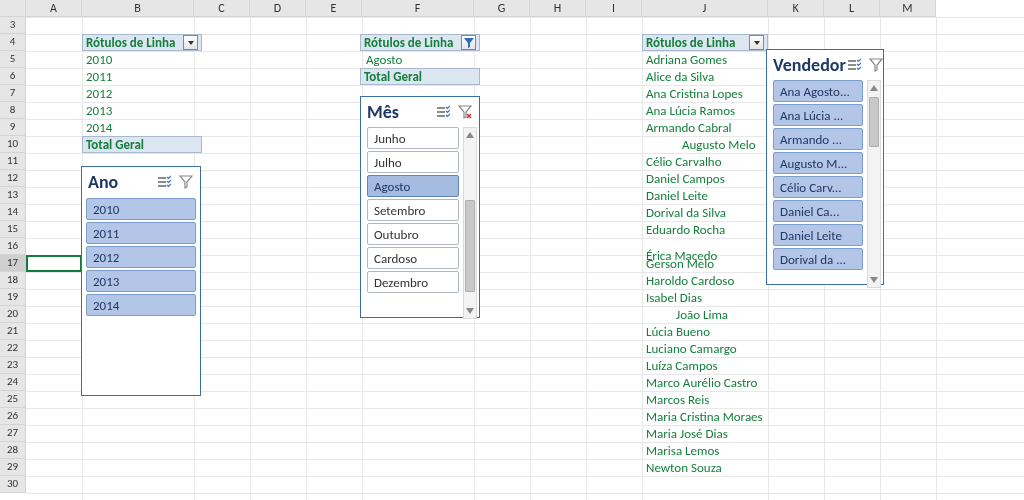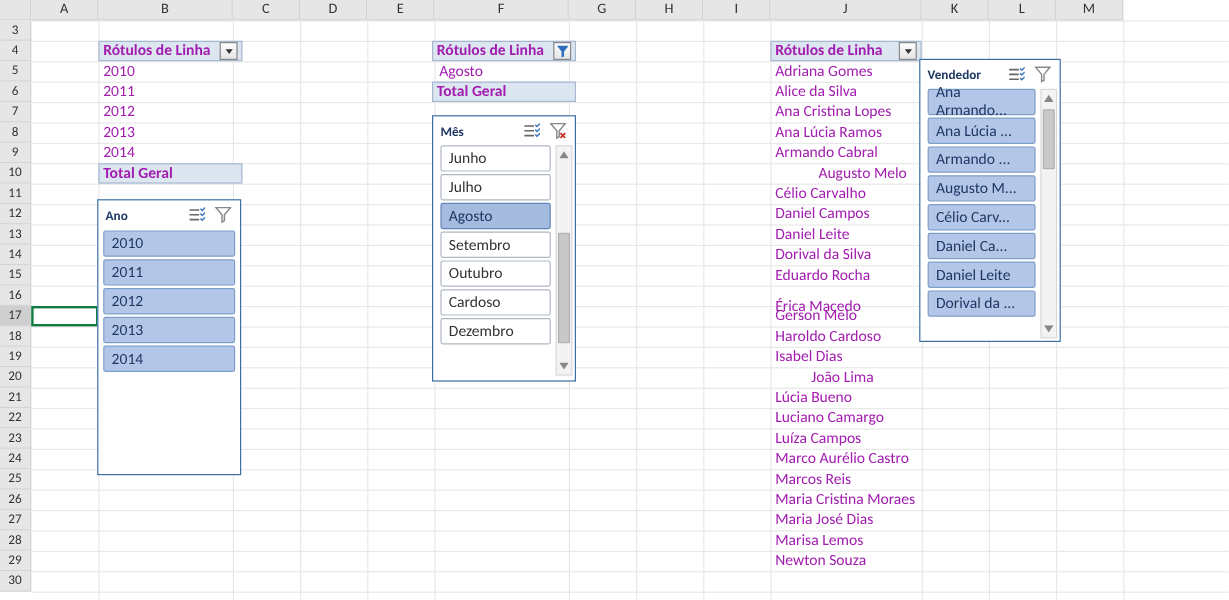--- a/index.html
+++ b/index.html
@@ -13,35 +13,35 @@
   .row-header { border-right: 1px solid #d4d4d4; border-bottom: 1px solid #d4d4d4; text-align: center; font-size: 11px; line-height: 16px; color: #333; background: #e6e6e6; }
   .row-header.sel { background: #cfcfcf; }
 
   .corner { position: absolute; top: 0; left: 0; width: 26px; height: 17px; background: #e6e6e6; border-right: 1px solid #d4d4d4; border-bottom: 1px solid #d4d4d4; }
 
   .cells { position: absolute; top: 17px; left: 26px; right: 0; bottom: 0; }
   .gridline-v { position: absolute; top: 0; bottom: 0; border-left: 1px solid #e8e8e8; }
   .gridline-h { position: absolute; left: 0; right: 0; border-top: 1px solid #e8e8e8; }
   .sel-cell { position:absolute; border: 2px solid #107c41; }
 
-  .cell { position: absolute; padding: 0 4px; line-height: 17px; font-size: 13px; color: #a21caf; white-space: nowrap; overflow: visible; }
+  .cell { position: absolute; padding: 0 4px; line-height: 17px; font-size: 13px; color: #15803d; white-space: nowrap; overflow: visible; }
 
   
   .pv-head { background: #dce6f1; border: 1px solid #a9b8d1; display:flex; align-items:center; justify-content:space-between; padding: 0 3px; }
   .pv-head-text { font-weight: 600; font-size: 13px; }
 
   .dd-btn { width: 15px; height: 15px; border: 1px solid #888; background: linear-gradient(#fefefe, #e4e4e4); display: flex; align-items: center; justify-content: center; cursor: pointer; }
   .arrow-down { width: 0; height: 0; border-left: 3px solid transparent; border-right: 3px solid transparent; border-top: 4px solid #333; }
   .funnel { display:inline-block; }
   .funnel svg { display:block; }
 
   
   .slicer { position: absolute; background: #fff; border: 1px solid #3b6ea5; }
   .slicer-header { display: flex; align-items: center; justify-content: space-between; padding: 4px 6px 2px 6px; }
-  .slicer-title { font-weight: 700; font-size: 11px; color: #1f3864; }
+  .slicer-title { font-weight: 700; font-size: 18px; color: #1f3864; }
   .slicer-icons { display: flex; gap: 6px; align-items:center; }
   .slicer-icon { width: 16px; height: 16px; display:flex; align-items:center; justify-content:center; color:#555; }
   .slicer-body { position: relative; overflow: hidden; }
   .slicer-items { position:absolute; left:4px; right:18px; top:0; bottom:0; overflow:hidden; }
   .slicer-scroll { position:absolute; right:2px; top:2px; bottom:2px; width:14px; background:#f3f3f3; border:1px solid #dadada;}
   .slicer-scroll .thumb { position:absolute; left:1px; right:1px; background:#c8c8c8; border:1px solid #b0b0b0; border-radius:1px;}
   .slicer-scroll .arrow { position:absolute; left:0; right:0; height:14px; display:flex; align-items:center; justify-content:center;}
   .slicer-scroll .arrow.up{top:0;} .slicer-scroll .arrow.down{bottom:0;}
   .slicer-item { height: 22px; margin: 2px 2px; border: 1px solid #8ea9db; border-radius: 2px; display:flex; align-items:center; padding: 0 6px; font-size:13px; background: #d9e1f2; color:#1f3864; }
   .slicer-item.unsel { background: #fff; border-color:#b0b7c4; color:#333; }
@@ -285,21 +285,21 @@
           </span>
           <span class="slicer-icon">
             <svg width="14" height="14" viewBox="0 0 14 14">
                 <path d="M1 1 L13 1 L8 7 L8 12 L6 13 L6 7 Z" fill="none" stroke="#888" stroke-width="1.2"></path>
               </svg>
           </span>
         </span>
       </div>
       <div class="slicer-body" id="slicer3Body" style="height:212px;">
         <div class="slicer-items" id="slicer3Items">
-            <div class="slicer-item sel">Ana Armando...</div>
+            <div class="slicer-item sel">Ana Agosto...</div>
             <div class="slicer-item sel">Ana Lúcia ...</div>
             <div class="slicer-item sel">Armando ...</div>
             <div class="slicer-item sel">Augusto M...</div>
             <div class="slicer-item sel">Célio Carv...</div>
             <div class="slicer-item sel">Daniel Ca...</div>
             <div class="slicer-item sel">Daniel Leite</div>
             <div class="slicer-item sel">Dorival da ...</div>
           </div>
         <div class="slicer-scroll">
           <div class="arrow up">

